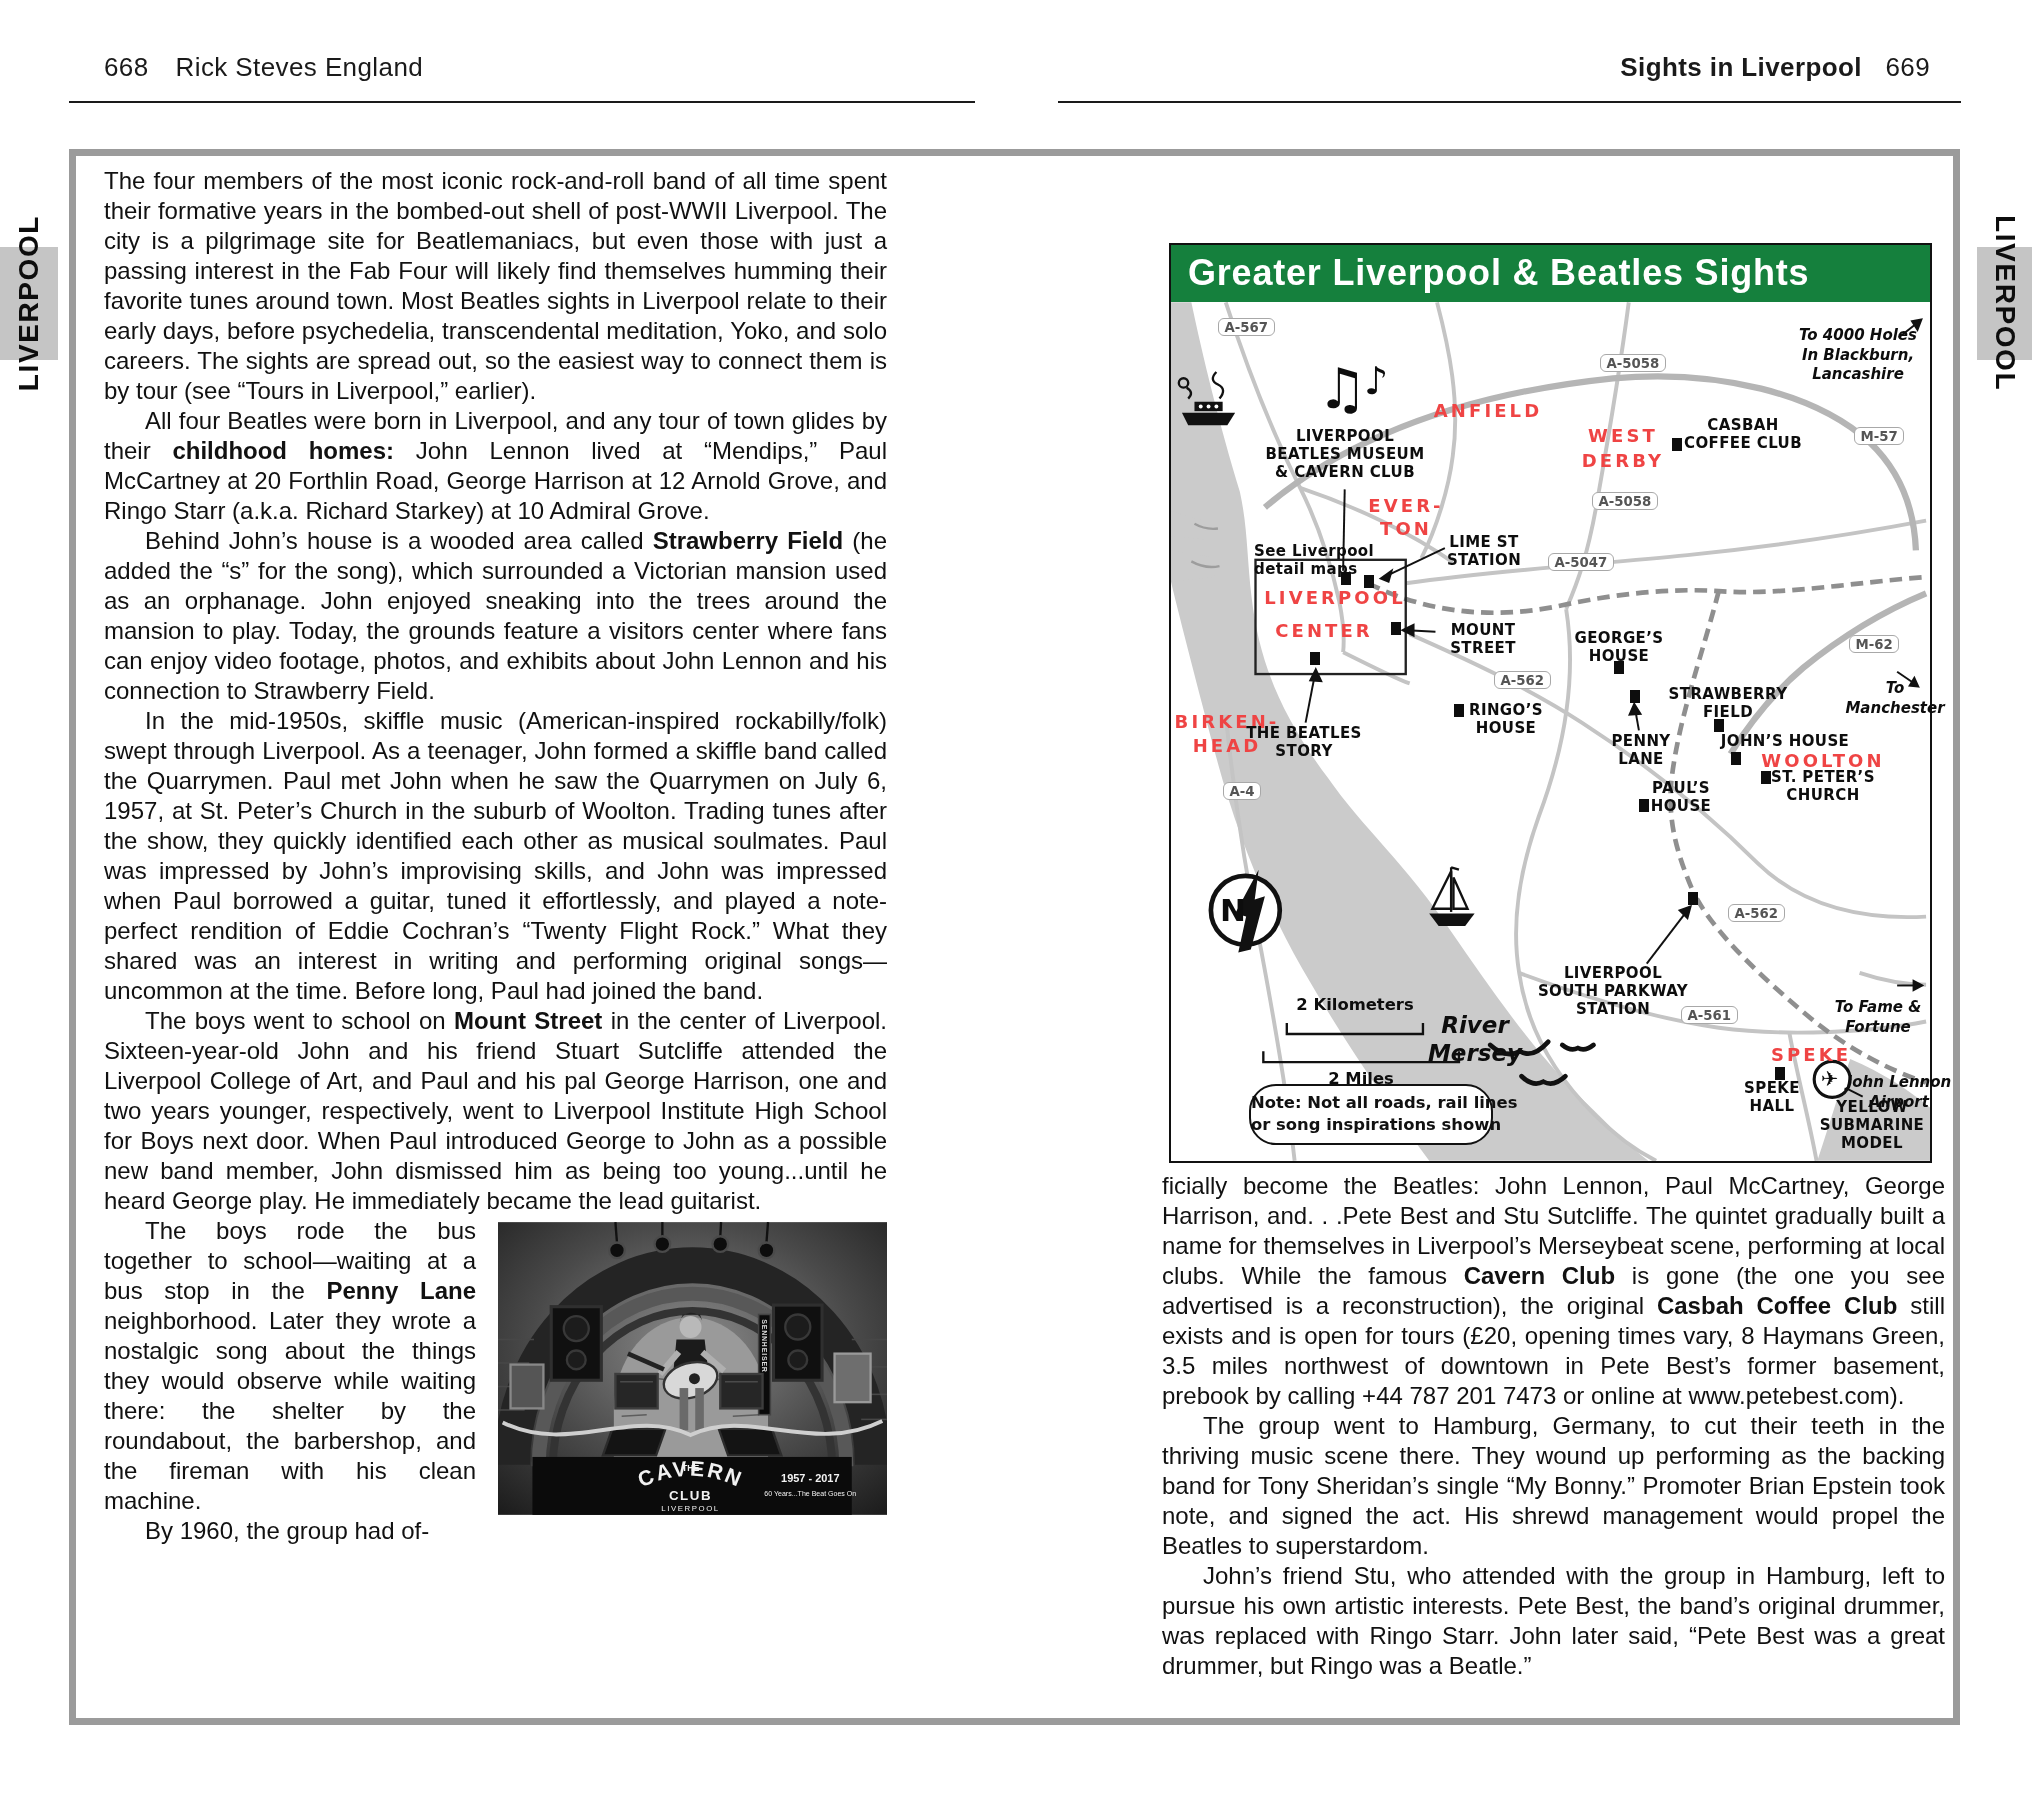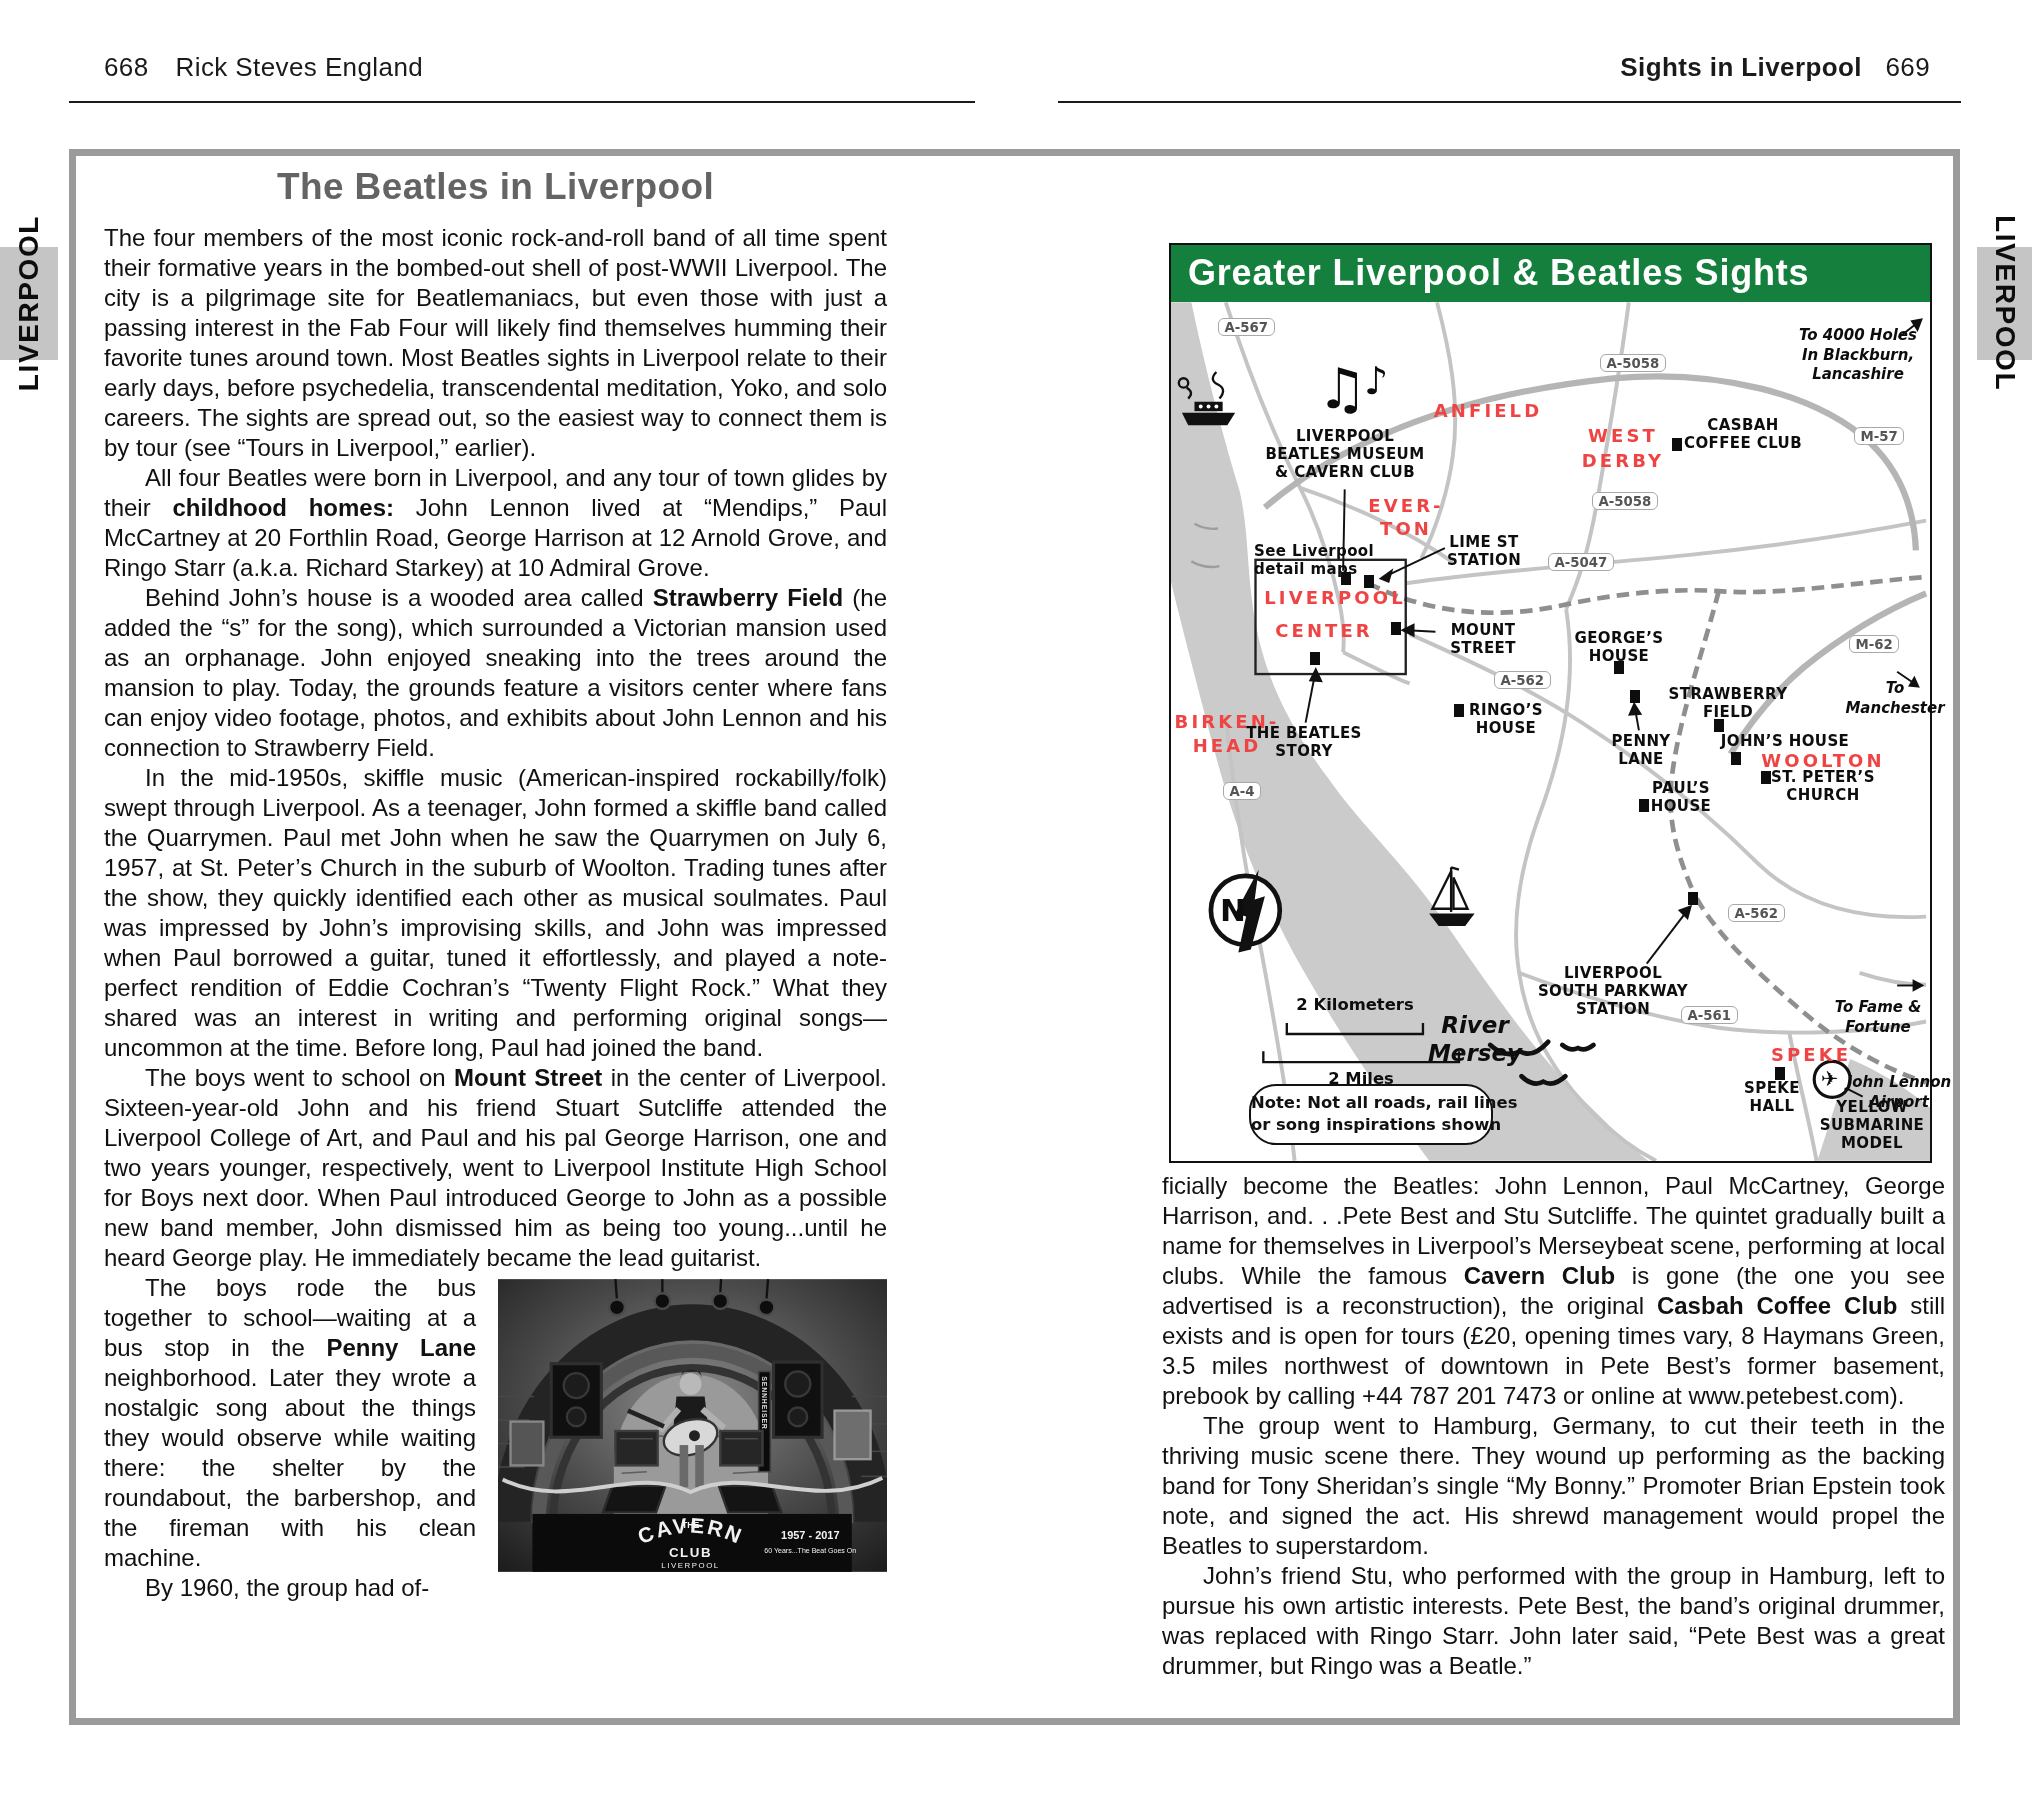--- a/index.html
+++ b/index.html
@@ -67,21 +67,20 @@
   <div class="abs tab left" style="left:0;top:247px;width:58px;height:113px;">
     <span>LIVERPOOL</span>
   </div>
   <div class="abs tab" style="left:1977px;top:247px;width:55px;height:113px;">
     <span>LIVERPOOL</span>
   </div>
 
   <div class="abs contentbox" style="left:69px;top:149px;width:1877px;height:1562px;"></div>
 
   <div class="abs col" style="left:104px;top:166px;width:783px;">
-    <h1 class="arttitle">The Beatles in Liverpool</h1>
     <p><span>The four members of the most iconic rock-and-roll band of all time spent their formative years in the bombed-out shell of post-WWII Liverpool. The city is a pilgrimage site for Beatlemaniacs, but even those with just a passing interest in the Fab Four will likely find themselves humming their favorite tunes around town. Most Beatles sights in Liverpool relate to their early days, before psychedelia, transcendental meditation, Yoko, and solo careers. The sights are spread out, so the easiest way to connect them is by tour (see “Tours in Liverpool,” earlier).</span></p>
     <p class="ind"><span>All four Beatles were born in Liverpool, and any tour of town glides by their </span><span class="b">childhood homes:</span><span> John Lennon lived at “Mendips,” Paul McCartney at 20 Forthlin Road, George Harrison at 12 Arnold Grove, and Ringo Starr (a.k.a. Richard Starkey) at 10 Admiral Grove.</span></p>
     <p class="ind"><span>Behind John’s house is a wooded area called </span><span class="b">Strawberry Field</span><span> (he added the “s” for the song), which surrounded a Victorian mansion used as an orphanage. John enjoyed sneaking into the trees around the mansion to play. Today, the grounds feature a visitors center where fans can enjoy video footage, photos, and exhibits about John Lennon and his connection to Strawberry Field.</span></p>
     <p class="ind"><span>In the mid-1950s, skiffle music (American-inspired rockabilly/folk) swept through Liverpool. As a teenager, John formed a skiffle band called the Quarrymen. Paul met John when he saw the Quarrymen on July 6, 1957, at St. Peter’s Church in the suburb of Woolton. Trading tunes after the show, they quickly identified each other as musical soulmates. Paul was impressed by John’s improvising skills, and John was impressed when Paul borrowed a guitar, tuned it effortlessly, and played a note-perfect rendition of Eddie Cochran’s “Twenty Flight Rock.” What they shared was an interest in writing and performing original songs—uncommon at the time. Before long, Paul had joined the band.</span></p>
     <p class="ind"><span>The boys went to school on </span><span class="b">Mount Street</span><span> in the center of Liverpool. Sixteen-year-old John and his friend Stuart Sutcliffe attended the Liverpool College of Art, and Paul and his pal George Harrison, one and two years younger, respectively, went to Liverpool Institute High School for Boys next door. When Paul introduced George to John as a possible new band member, John dismissed him as being too young...until he heard George play. He immediately became the lead guitarist.</span></p>
 
     <svg class="photo" viewBox="0 0 497 374" style="font-size:31px">
       <defs>
         <radialGradient id="pg" cx="50%" cy="42%" r="75%">
           <stop offset="0%" stop-color="#8a8a8a"></stop>
@@ -384,17 +383,17 @@
     <div class="sq" style="left:560px;top:507px;"></div>
     <div class="sq" style="left:590px;top:526px;"></div>
     <div class="sq" style="left:468px;top:554px;"></div>
     <div class="sq" style="left:517px;top:647px;"></div>
     <div class="sq" style="left:604px;top:822px;"></div>
   </div>
 
   <div class="abs col" style="left:1162px;top:1171px;width:783px;">
     <p><span>ficially become the Beatles: John Lennon, Paul McCartney, George Harrison, and. . .Pete Best and Stu Sutcliffe. The quintet gradually built a name for themselves in Liverpool’s Merseybeat scene, performing at local clubs. While the famous </span><span class="b">Cavern Club</span><span> is gone (the one you see advertised is a reconstruction), the original </span><span class="b">Casbah Coffee Club</span><span> still exists and is open for tours (£20, opening times vary, 8 Haymans Green, 3.5 miles northwest of downtown in Pete Best’s former basement, prebook by calling +44 787 201 7473 or online at www.petebest.com).</span></p>
     <p class="ind"><span>The group went to Hamburg, Germany, to cut their teeth in the thriving music scene there. They wound up performing as the backing band for Tony Sheridan’s single “My Bonny.” Promoter Brian Epstein took note, and signed the act. His shrewd management would propel the Beatles to superstardom.</span></p>
-    <p class="ind"><span>John’s friend Stu, who performed with the group in Hamburg, left to pursue his own artistic interests. Pete Best, the band’s original drummer, was replaced with Ringo Starr. John later said, “Pete Best was a great drummer, but Ringo was a Beatle.”</span></p>
+    <p class="ind"><span>John’s friend Stu, who attended with the group in Hamburg, left to pursue his own artistic interests. Pete Best, the band’s original drummer, was replaced with Ringo Starr. John later said, “Pete Best was a great drummer, but Ringo was a Beatle.”</span></p>
   </div>
 
 </div>
 
 
 </body></html>

